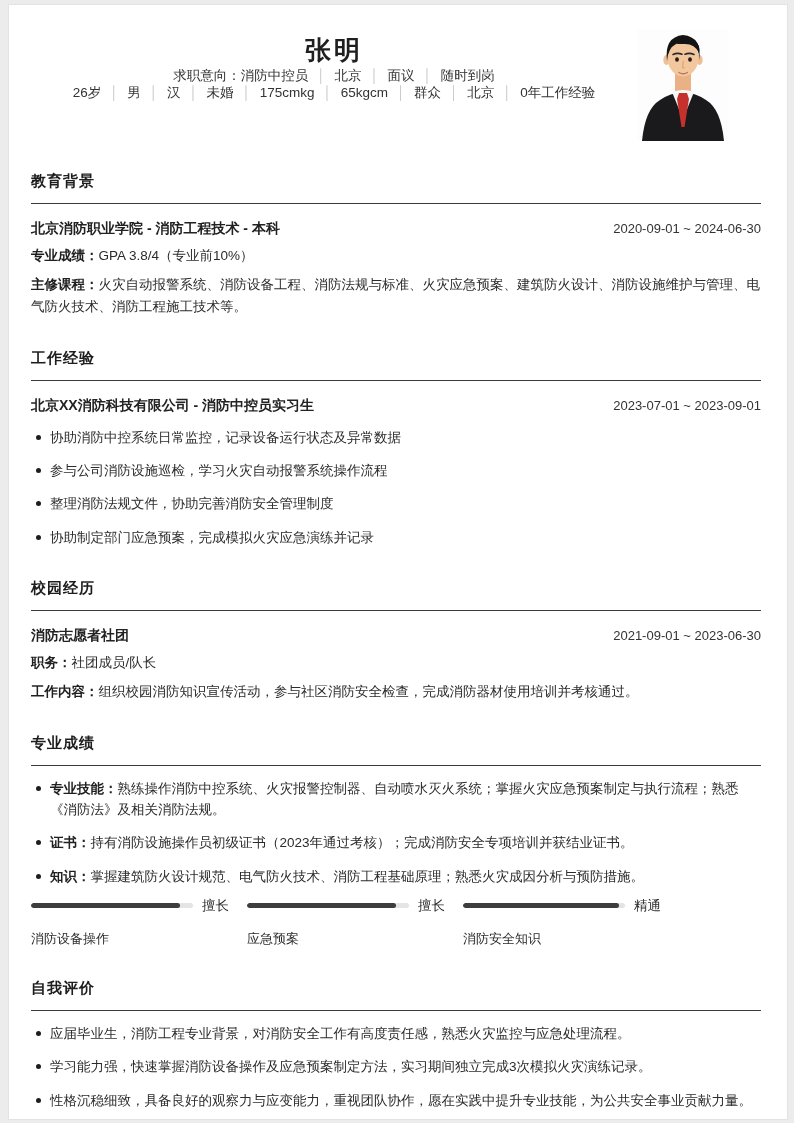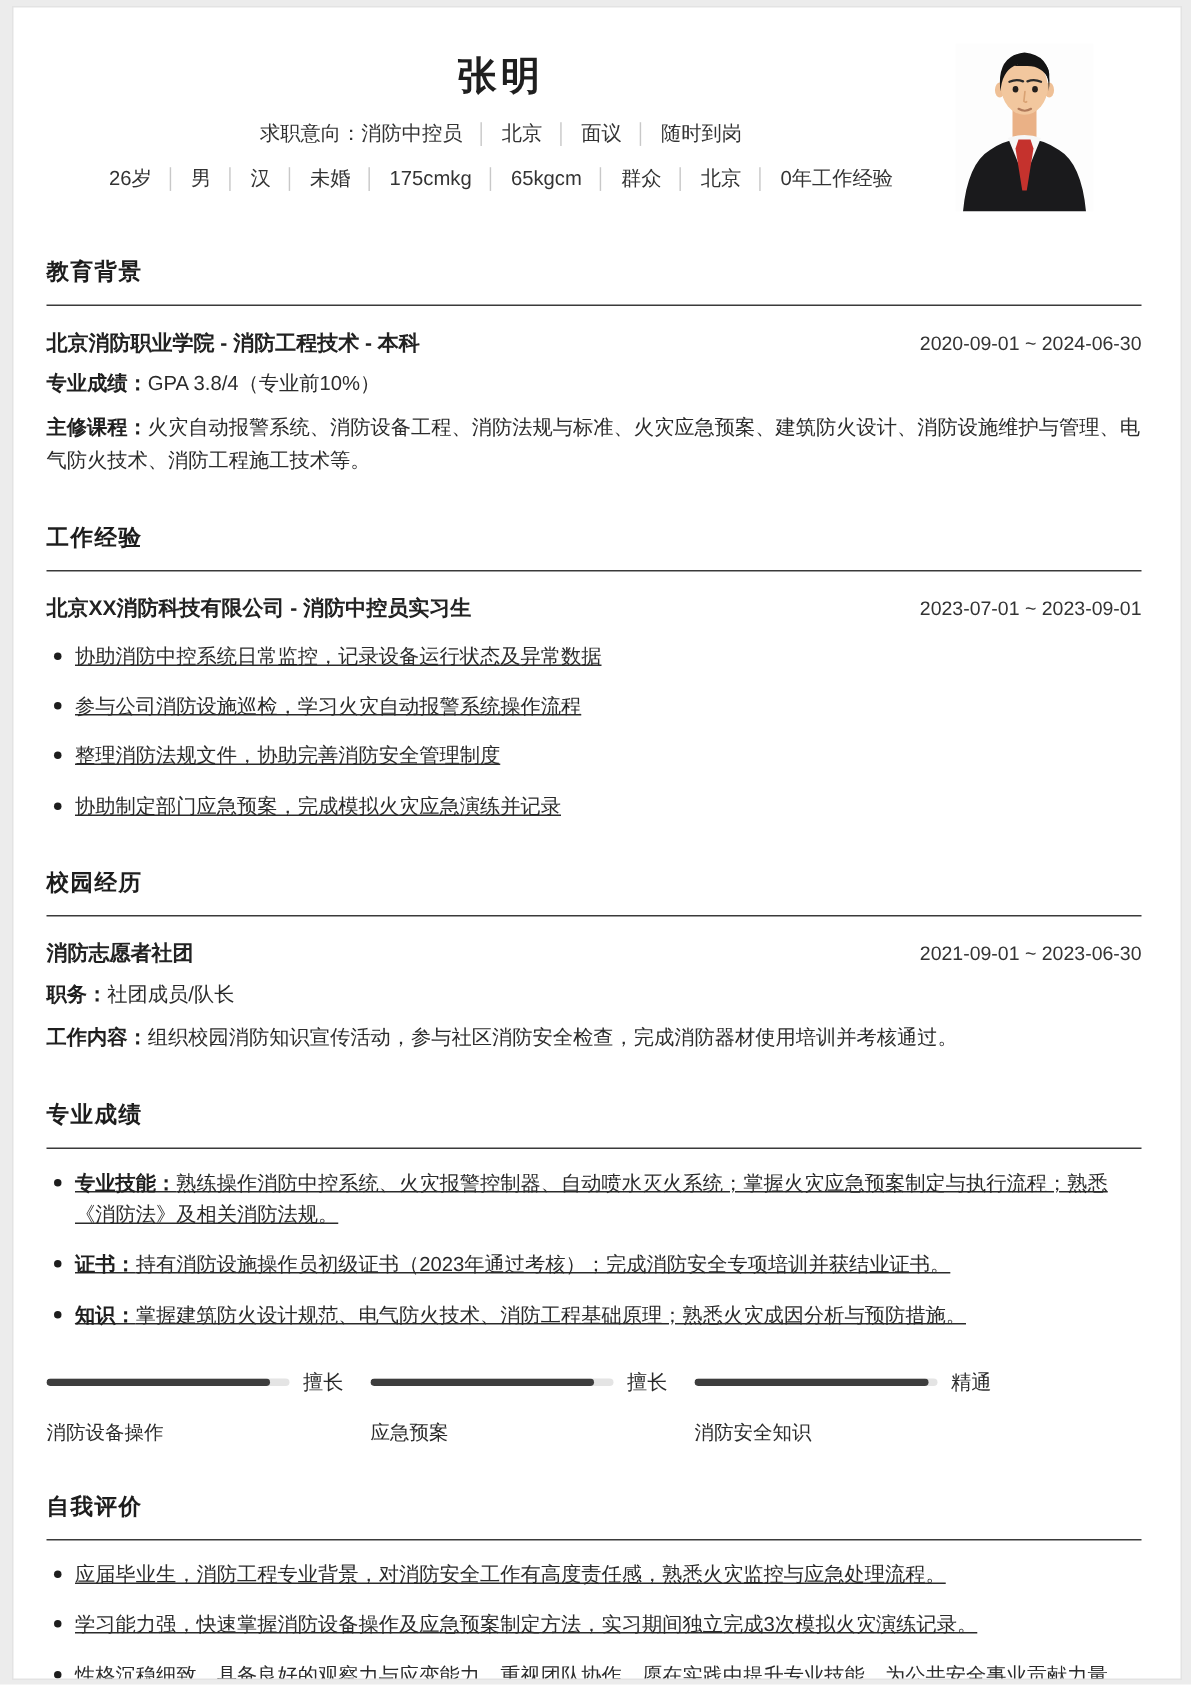--- a/index.html
+++ b/index.html
@@ -21,21 +21,21 @@
   }
   .content { padding: 22px 26px 0 22px; }
 
   
   .header { display: flex; align-items: flex-start; }
   .header-left { flex: 1; text-align: center; padding-top: 6px; }
   .name {
     font-size: 26px; font-weight: bold; color: #1f1f1f;
     letter-spacing: 3px; line-height: 34px;
   }
-  .hline { margin-top: 13px; font-size: 13.5px; color: #333; line-height: 17px; white-space: nowrap; }
+  .hline { font-size: 13.5px; color: #333; line-height: 17px; white-space: nowrap; }
   .hline .lab { color: #333; }
   .sep { color: #c8c8c8; margin: 0 9px; font-size: 13px; }
   .photo-box { width: 92px; height: 112px; margin: 2px 32px 0 0; flex: none; background: #fdfdfd; }
   .photo-box svg { display: block; width: 100%; height: 100%; }
 
   
   .section { margin-top: 31px; }
   .section-title {
     font-size: 15px; font-weight: bold; color: #1d1d1d;
     padding-bottom: 12px; border-bottom: 1.5px solid #3a3a3a;
@@ -48,30 +48,29 @@
   .entry-title { font-size: 14px; font-weight: bold; color: #222; }
   .entry-date { font-size: 13px; color: #333; }
   .para { font-size: 13.5px; line-height: 1.62; margin-top: 7px; color: #2b2b2b; }
   .para b { color: #1f1f1f; }
 
   ul.bullets { list-style: none; margin-top: 5px; }
   ul.bullets li {
     position: relative; padding-left: 19px;
     font-size: 13.5px; line-height: 1.58; color: #2b2b2b;
     margin-top: 12px;
-    text-decoration: underline;
   }
   ul.bullets li::before {
     content: ""; position: absolute; left: 5px; top: 8px;
     width: 5px; height: 5px; border-radius: 50%; background: #1d1d1d;
   }
   ul.bullets li b { color: #1f1f1f; }
 
   
-  .bars { display: flex; margin-top: 26px; }
+  .bars { display: flex; margin-top: 10px; }
   .bar-col { width: 216px; flex: none; }
   .bar-row { display: flex; align-items: center; }
   .bar-track {
     width: 162px; height: 5px; border-radius: 3px;
     background: var(--bar-track, #e4e4e4); overflow: hidden; flex: none;
   }
   .bar-fill { height: 100%; border-radius: 3px; background: var(--bar-fill, #3d3d3d); }
   .bar-level { font-size: 13.5px; color: #2b2b2b; margin-left: 9px; white-space: nowrap; }
   .bar-name { font-size: 13px; color: #2b2b2b; margin-top: 15px; }
 </style>

